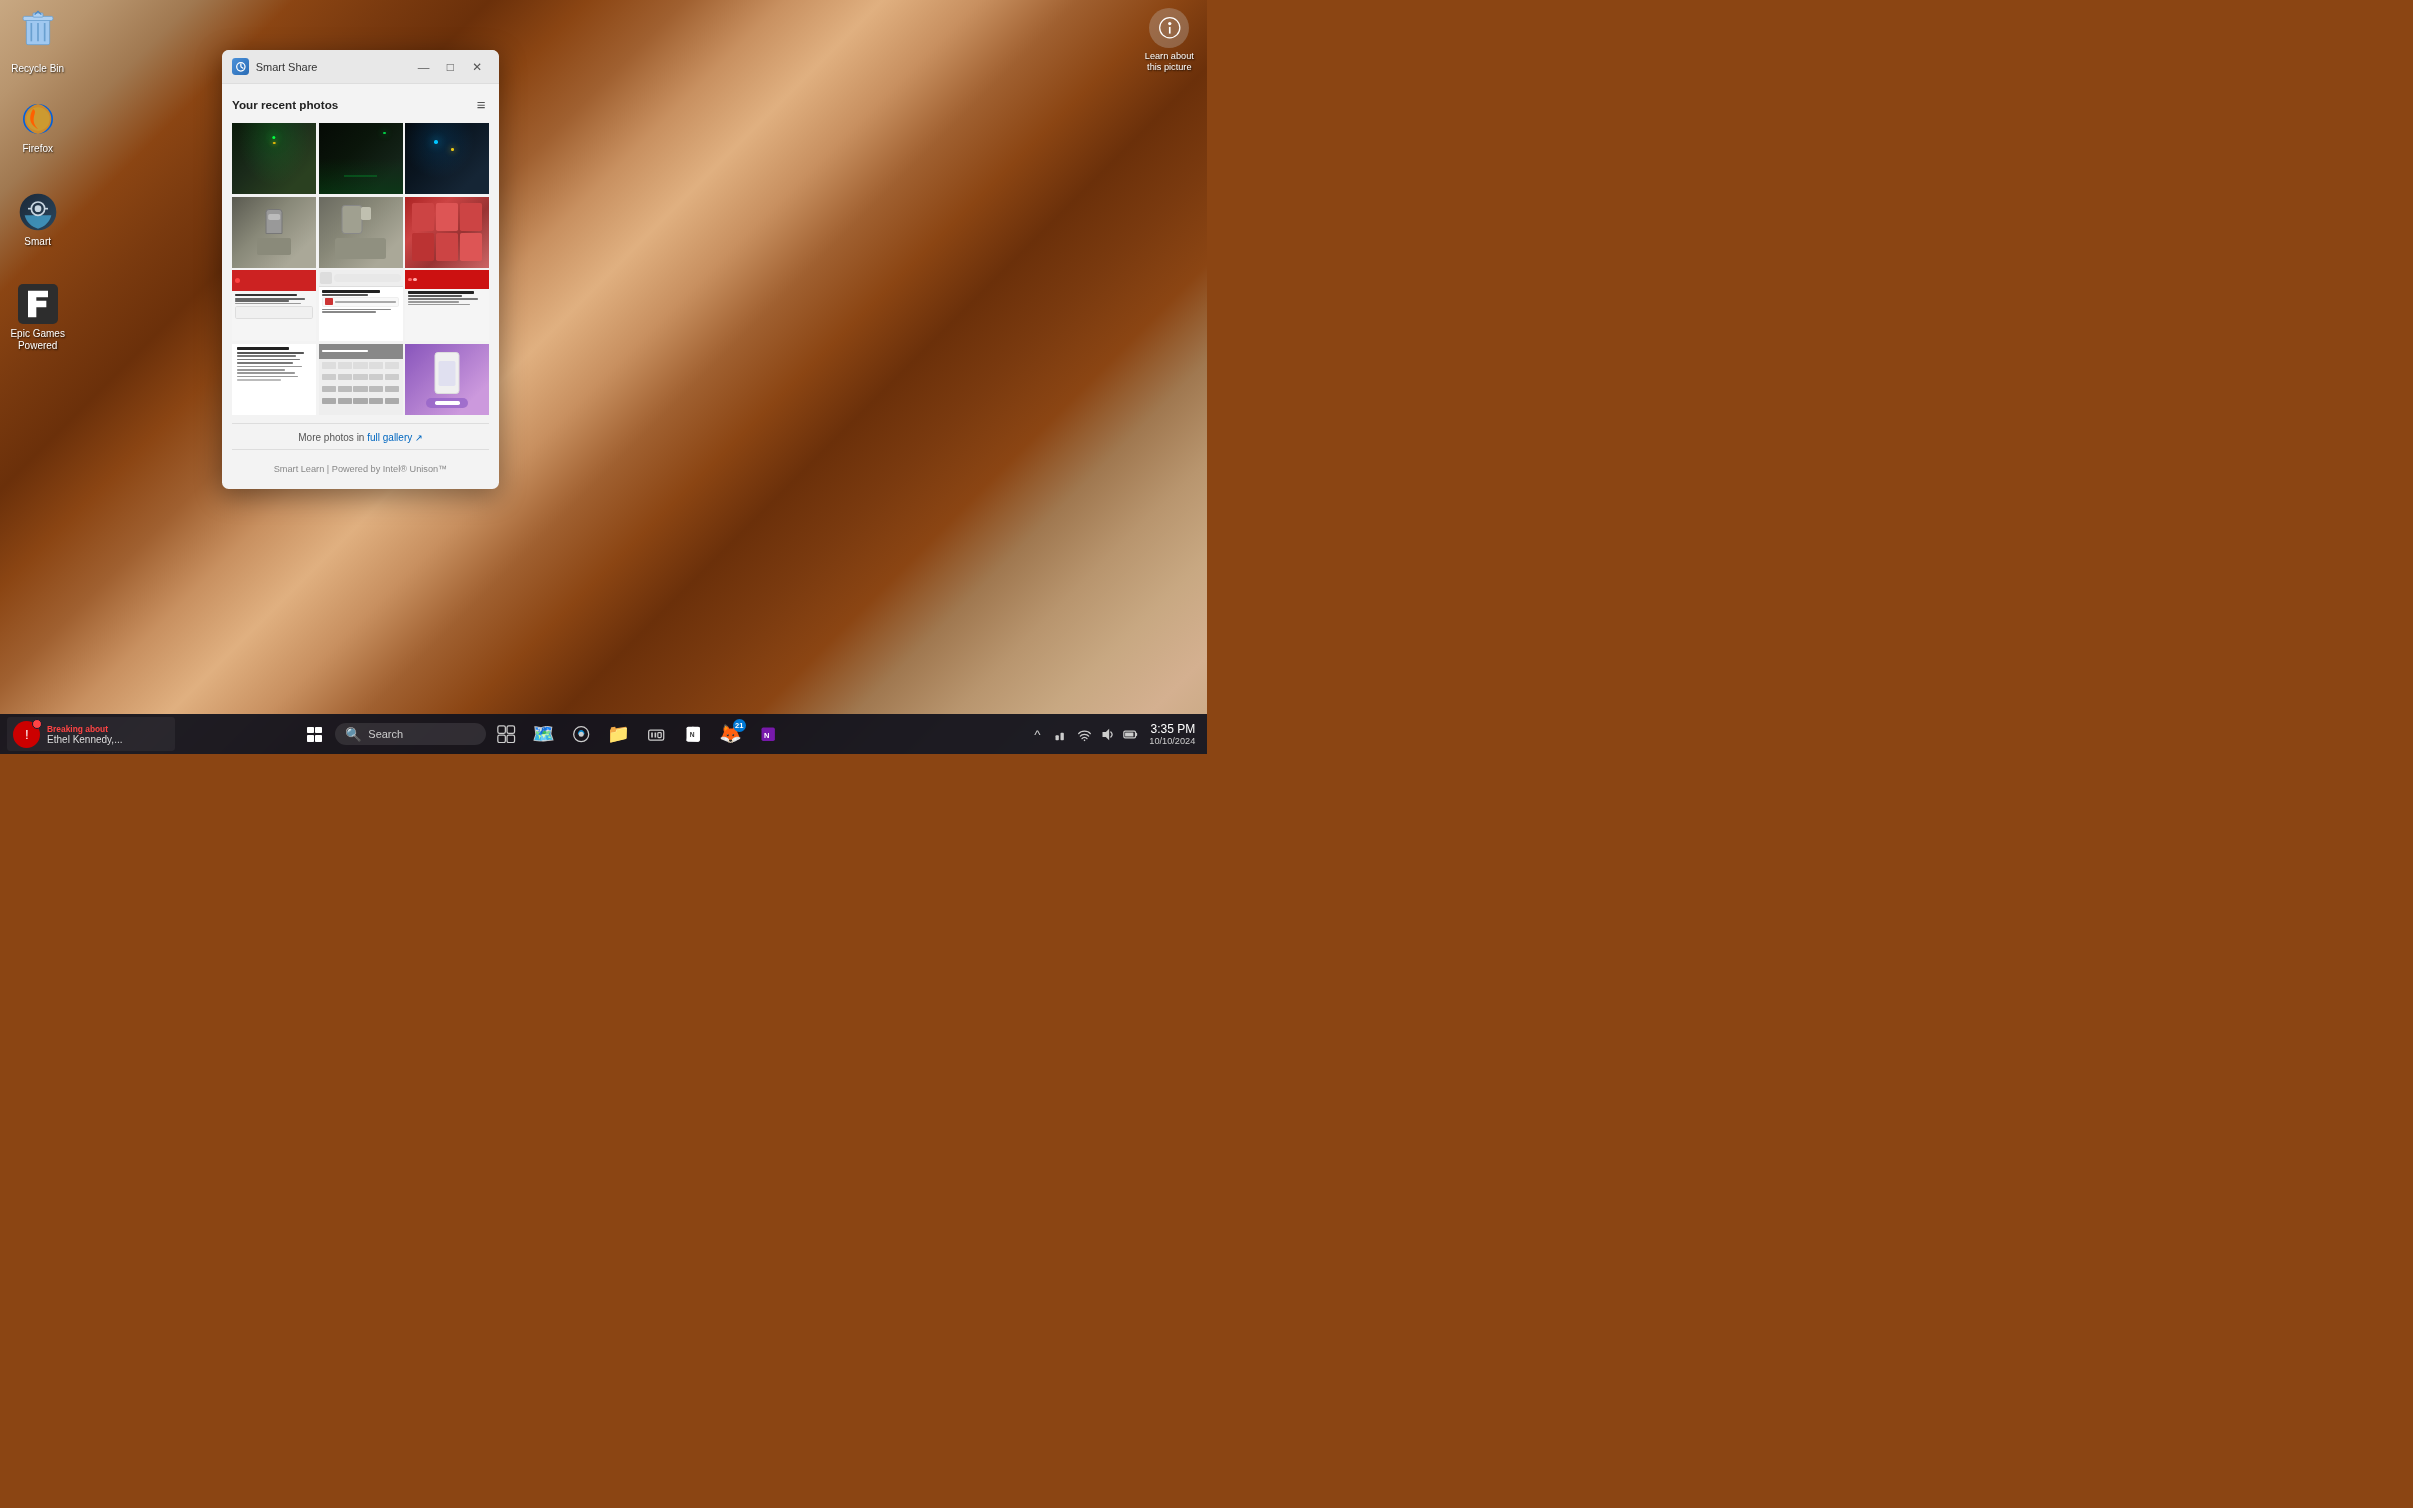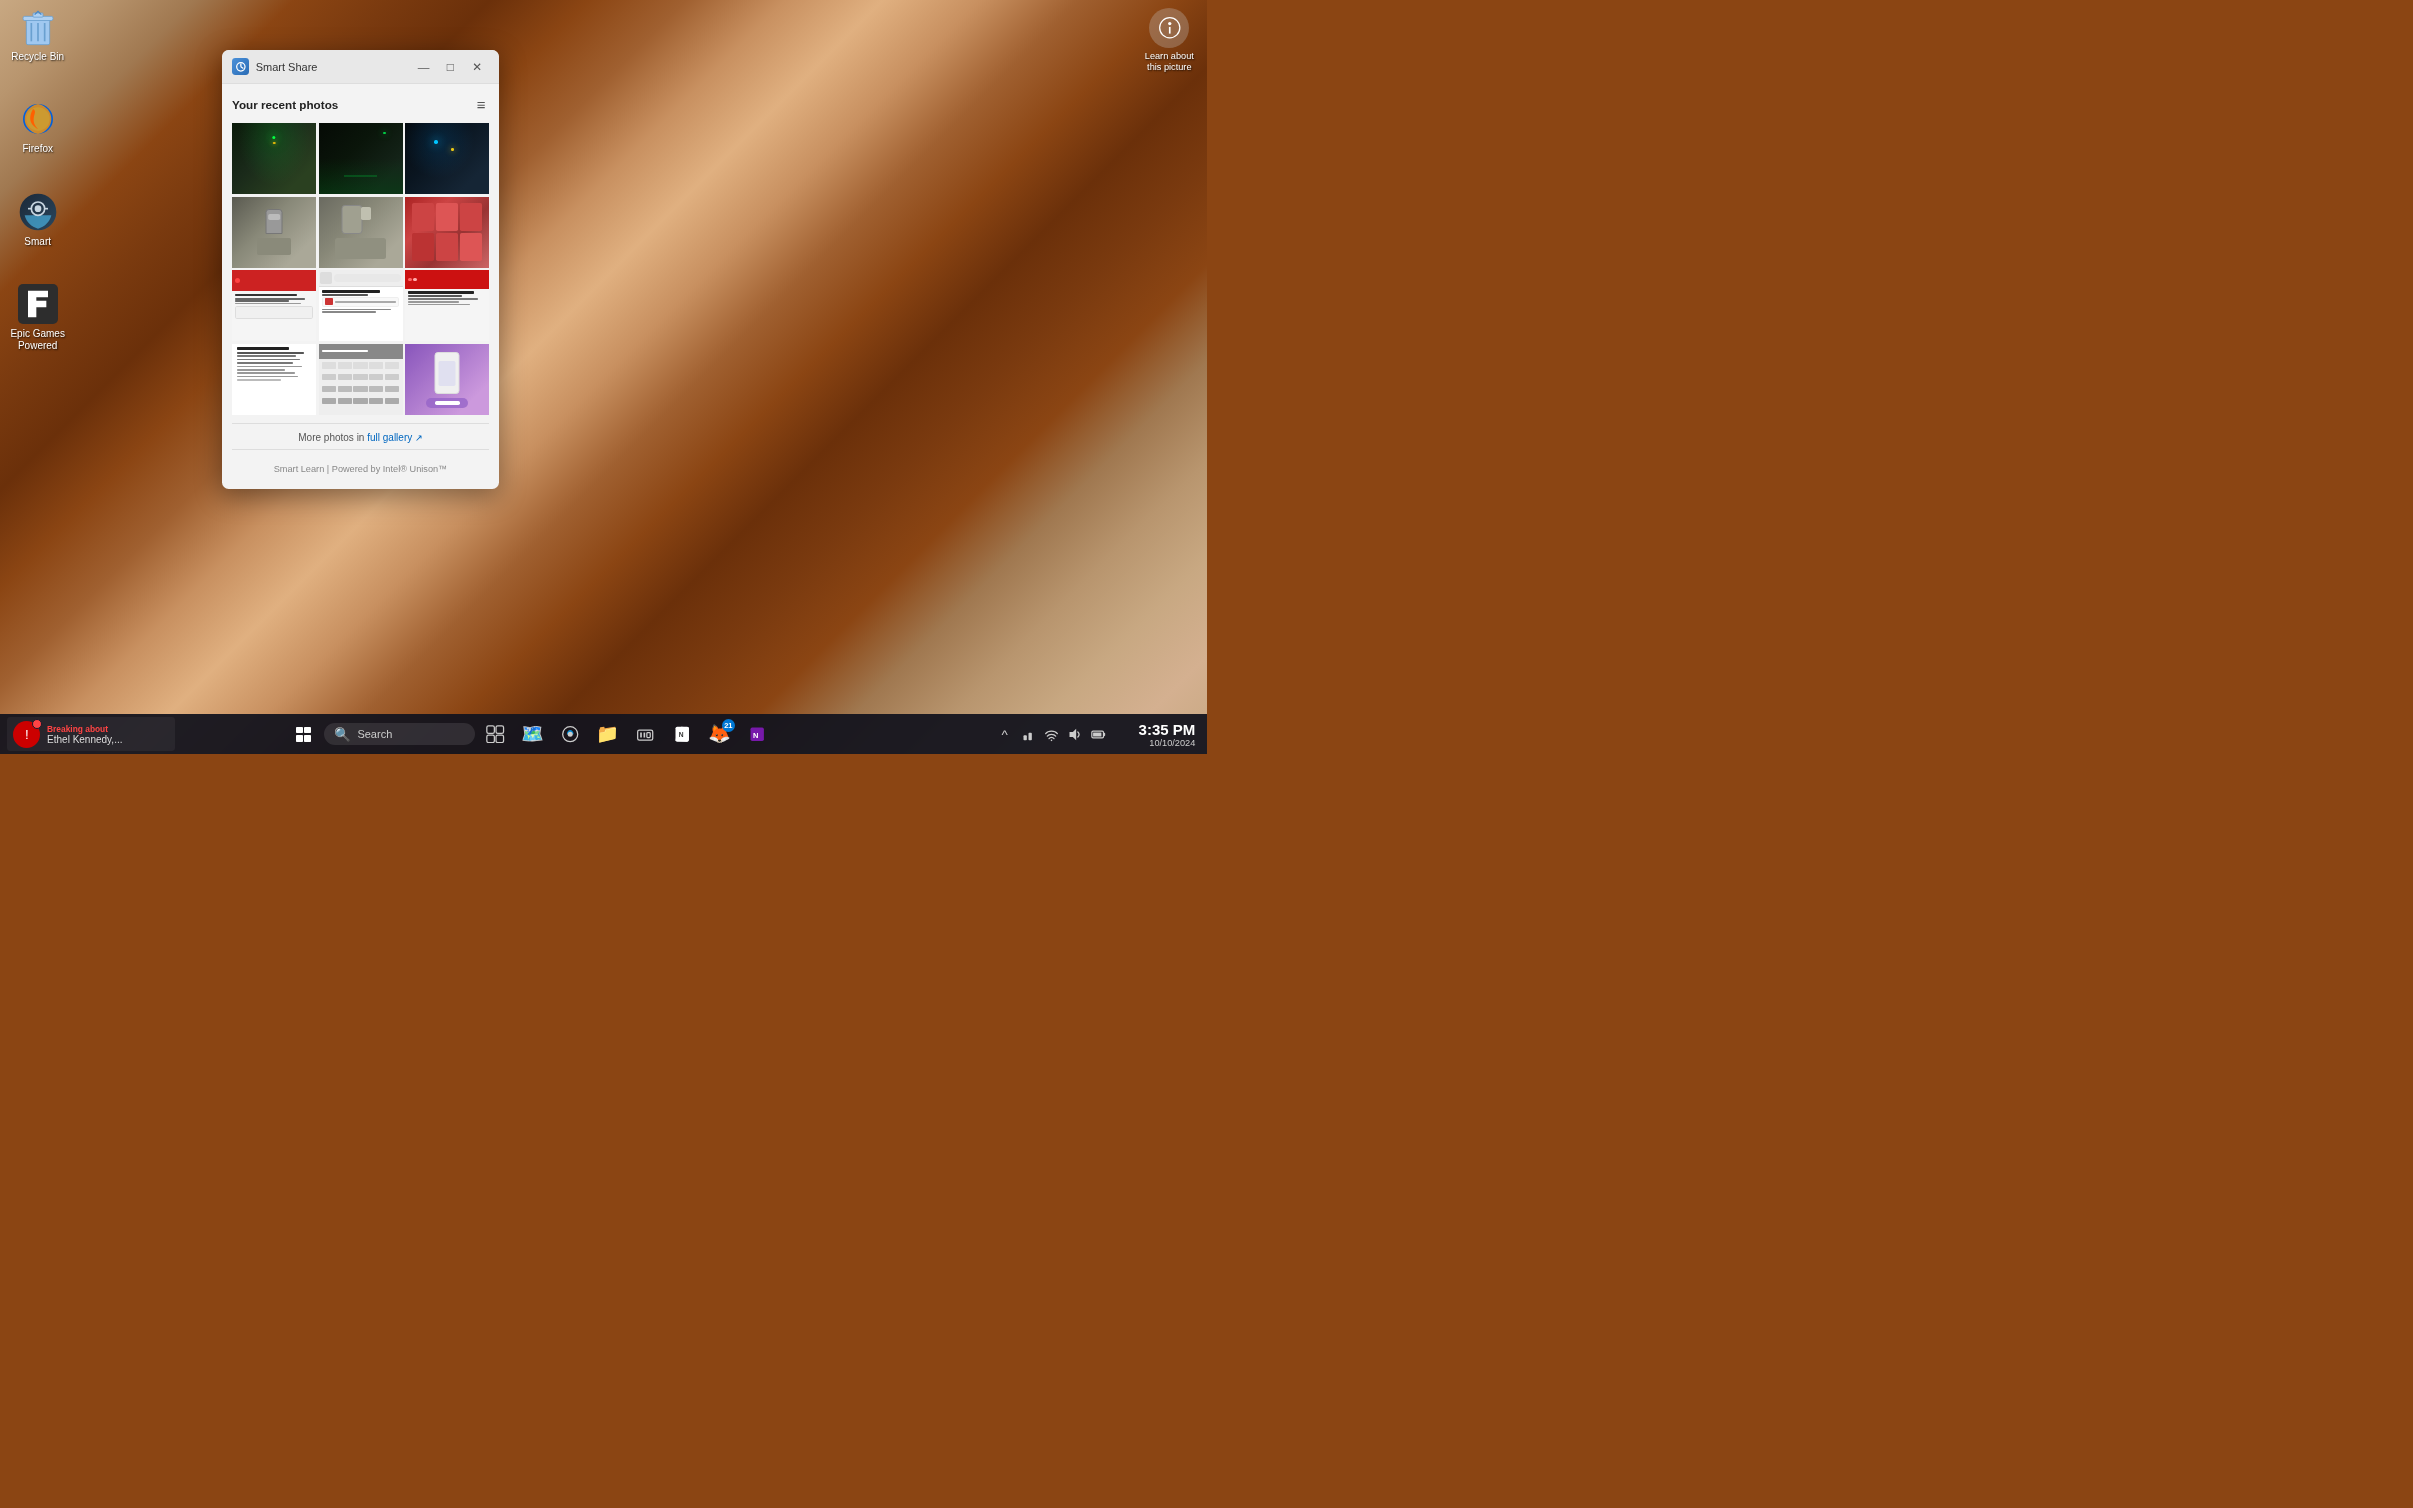--- a/index.html
+++ b/index.html
@@ -54,20 +54,21 @@
       text-align: center;
       text-shadow: 0.8px 0.8px 1.7px rgba(0,0,0,0.8);
       line-height: 1.2;
     }
 
     
     .recycle-icon {
       position: absolute;
       top: 4.2px;
       left: 4.2px;
+      gap: 12px;
     }
 
     
     .firefox-icon {
       position: absolute;
       top: 96px;
       left: 4.2px;
     }
 
     
@@ -486,24 +487,23 @@
     .clock {
       display: flex;
       flex-direction: column;
       align-items: flex-end;
       cursor: pointer;
       padding: 1.7px 5px;
       border-radius: 3.4px;
     }
 
     .clock-time {
-      font-size: 15px;
+      font-size: 12px;
       color: white;
-      font-weight: 700;
-      margin-left: 22px;
+      font-weight: 400;
     }
 
     .clock-date {
       font-size: 9.2px;
       color: #ccc;
     }
 
     
     .start-btn {
       width: 34px;

